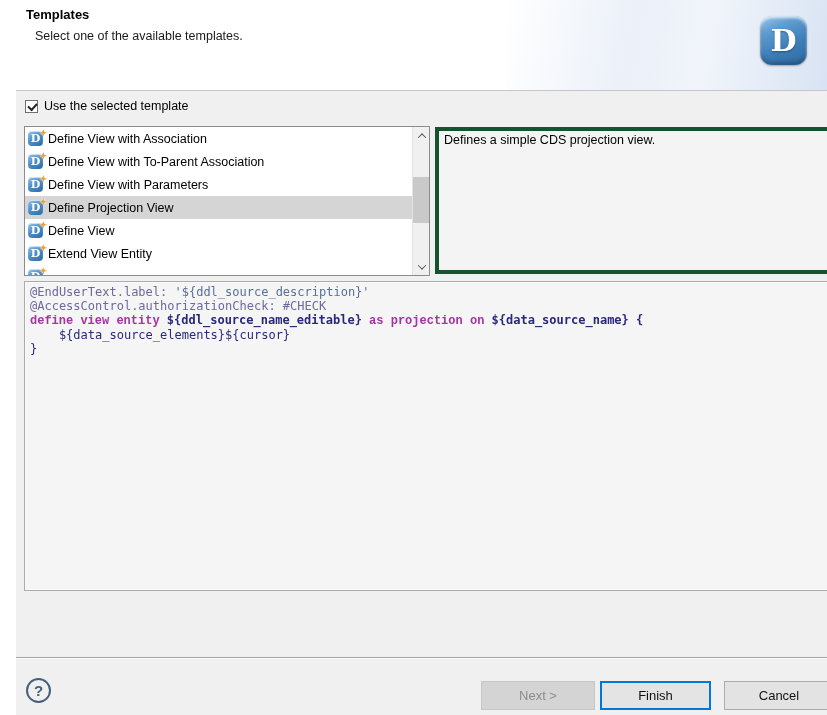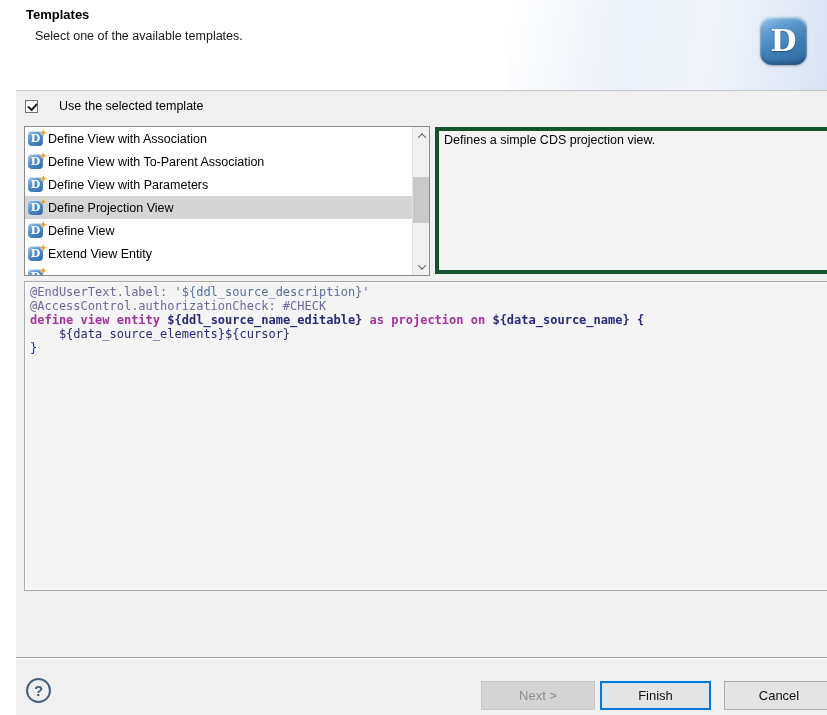--- a/index.html
+++ b/index.html
@@ -12,21 +12,21 @@
     background:linear-gradient(100deg, rgba(220,230,245,0) 0%, rgba(218,228,244,0.55) 38%, rgba(238,243,250,0.85) 60%, rgba(213,224,242,0.95) 100%); }
   .banner-title { position:absolute; left:10px; top:7px; font-size:13px; font-weight:bold; color:#000; }
   .banner-subtitle { position:absolute; left:19px; top:29px; font-size:12.5px; color:#1a1a1a; }
   .banner-icon { position:absolute; left:744px; top:16px; width:47px; height:49px; border-radius:12px;
     background:linear-gradient(155deg,#9ec6e8 0%,#5e9cd1 28%,#3d7db7 62%,#2d6aa2 100%);
     box-shadow:inset 0 2px 3px rgba(255,255,255,.75), inset 0 -3px 4px rgba(0,0,0,.25), 0 1px 2px rgba(0,0,0,.3);
     display:flex; align-items:center; justify-content:center; }
   .banner-icon span { color:#fff; font-family:"DejaVu Serif", serif; font-weight:bold; font-size:30px; line-height:1; text-shadow:0 1px 2px rgba(0,0,0,.35); }
 
   
-  .chk-row { position:absolute; left:9px; top:99px; display:flex; align-items:center; gap:21px; }
+  .chk-row { position:absolute; left:9px; top:99px; display:flex; align-items:center; gap:6px; }
   .checkbox { width:13px; height:13px; background:#fff; border:1px solid #707070; position:relative; }
   .checkbox.checked::after { content:""; position:absolute; left:2px; top:2px; width:7px; height:4px;
     border-left:2px solid #222; border-bottom:2px solid #222; transform:rotate(-48deg); }
   .chk-label { font-size:12.5px; color:#000; }
 
   
   .tpl-list { position:absolute; left:8px; top:126px; width:406px; height:150px; background:#ffffff; border:1px solid #8c8c8c; overflow:hidden; }
   .tpl-rows { position:absolute; left:0; top:0; right:17px; bottom:0; overflow:hidden; }
   .tpl-row { height:23px; display:flex; align-items:center; padding-left:3px; gap:5px; white-space:nowrap; }
   .tpl-row.selected { background:var(--selection-bg); }
@@ -47,21 +47,21 @@
   .sthumb { position:absolute; left:0; top:50px; width:17px; height:46px; background:#c9c9c9; }
 
   
   .desc { position:absolute; left:419px; top:127px; width:399px; height:147px; background:#f4f4f4; border:4px solid #14532d; padding:2px 5px; font-size:12.5px; color:#000; }
 
   
   .code { position:absolute; left:8px; top:281px; width:810px; height:310px; background:#f5f5f5; border:1px solid #ababab; box-shadow:inset 0 0 0 1px #fafafa; padding:3px 5px; overflow:hidden; }
   .code-line { font-family:"DejaVu Sans Mono", monospace; font-size:12px; line-height:14px; white-space:pre; }
   .seg-ann { color:var(--annotation); }
   .seg-str { color:var(--string); }
-  .seg-kw  { color:var(--keyword); font-weight:bold; }
+  .seg-kw  { color:var(--keyword); font-weight:bold;font-family:Liberation Mono, monospace; }
   .seg-var { color:var(--variable); font-weight:bold; }
   .seg-plain { color:var(--variable); }
 
   
   .footer-sep { position:absolute; left:0; top:657px; width:100%; height:2px; border-top:1px solid #a5a5a5; border-bottom:1px solid #fdfdfd; }
   .help-btn { position:absolute; left:10px; top:678px; width:25px; height:25px; border:2px solid #44607c; border-radius:50%;
     display:flex; align-items:center; justify-content:center; color:#44607c; font-size:15px; font-weight:bold; background:transparent; }
   .btn { position:absolute; top:681px; height:29px; font-family:"Liberation Sans", sans-serif; font-size:13px; color:#111;
     background:#e3e3e3; border:1px solid #ababab; display:flex; align-items:center; justify-content:center; }
   .btn-back   { left:350px; width:110px; }

